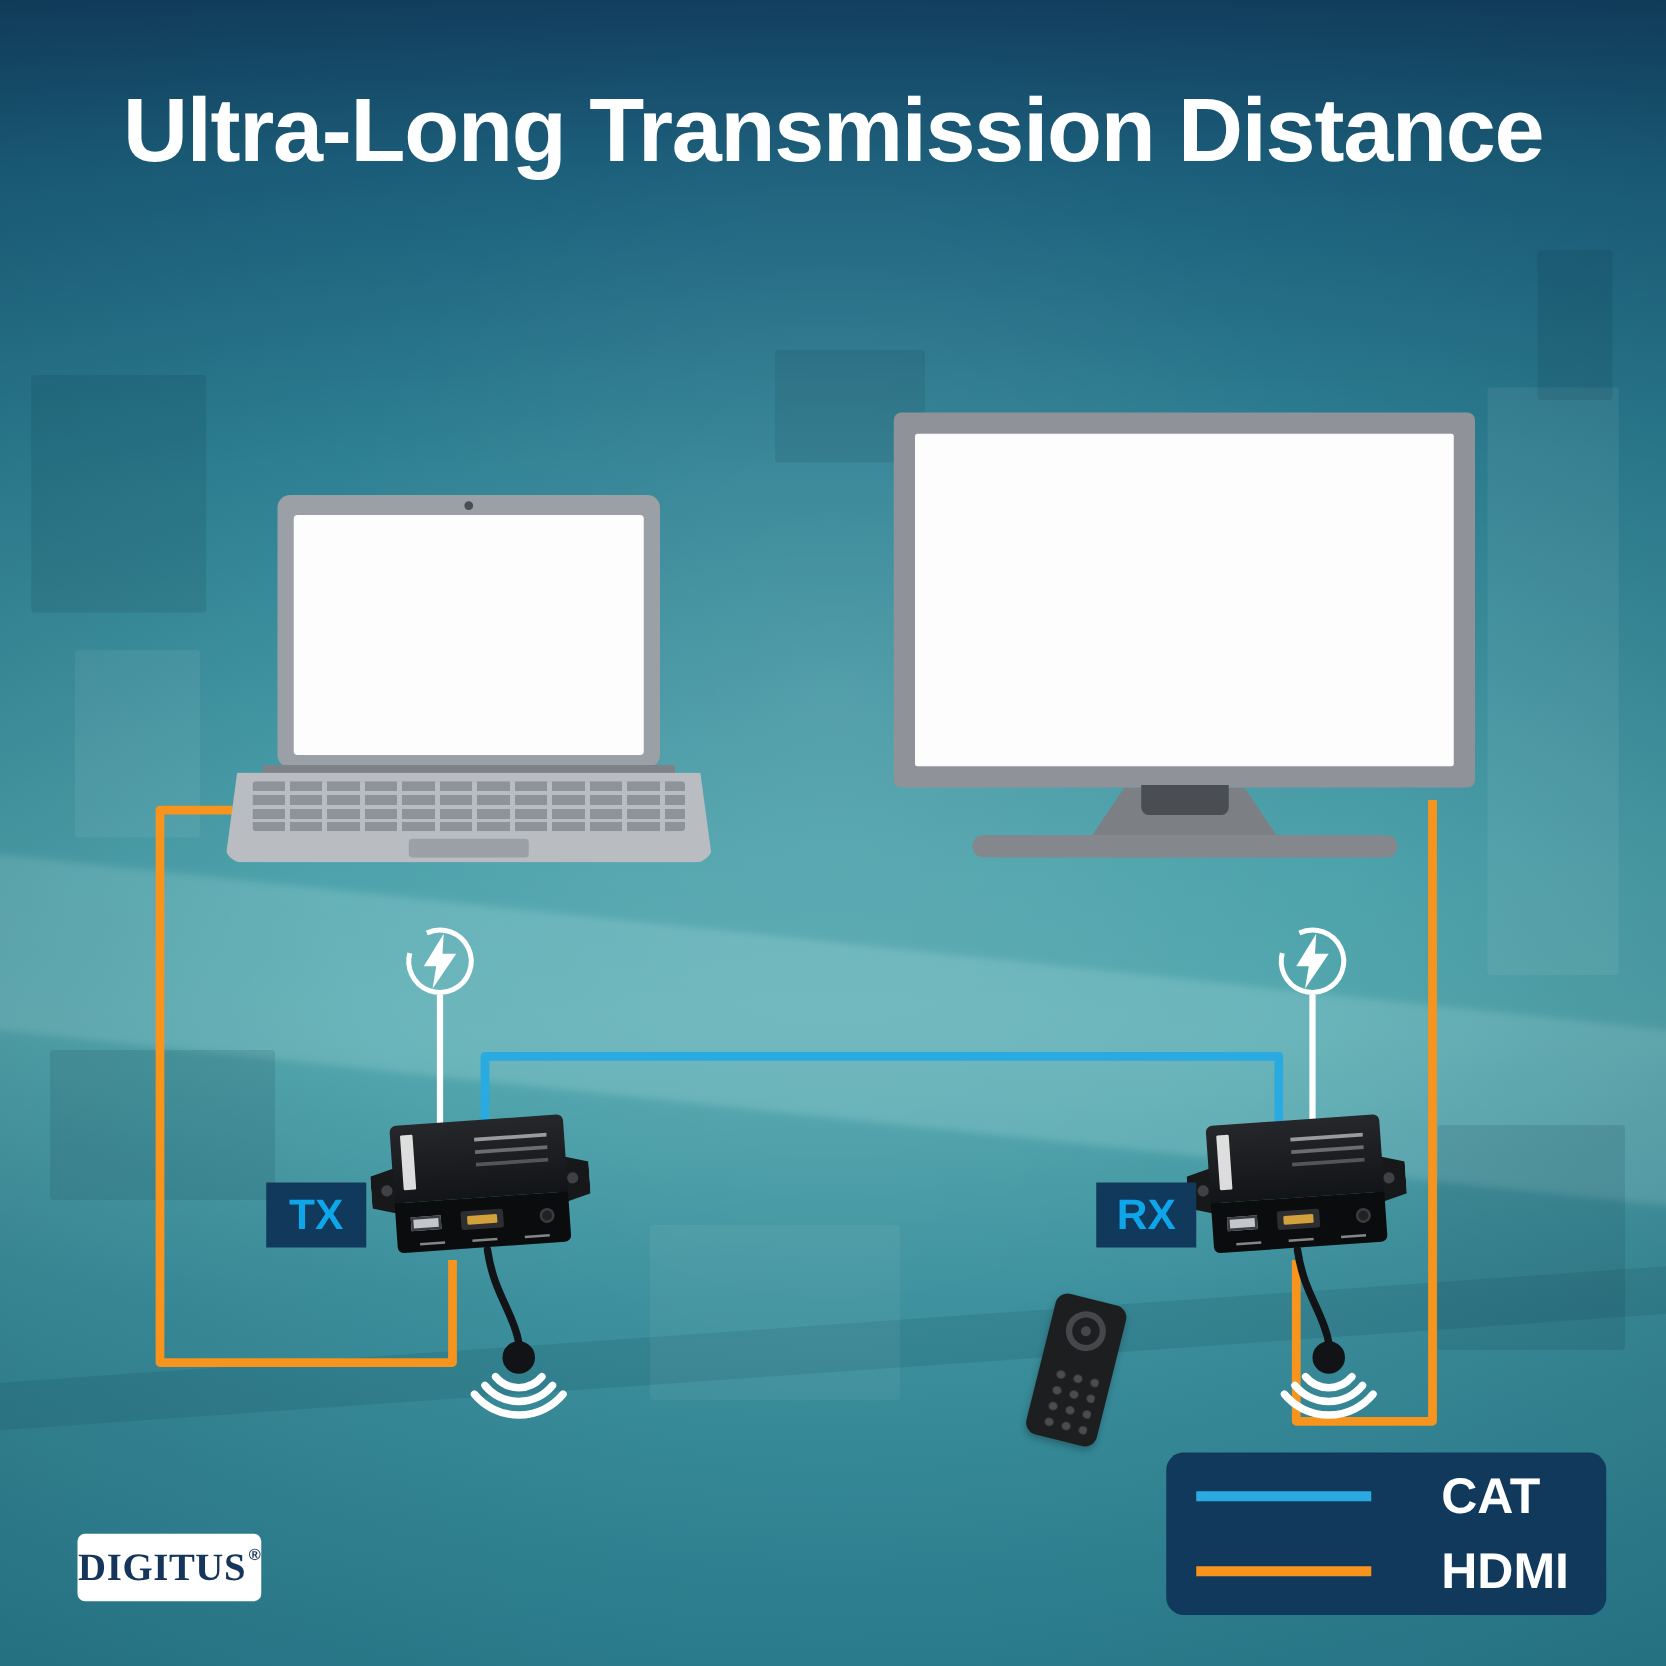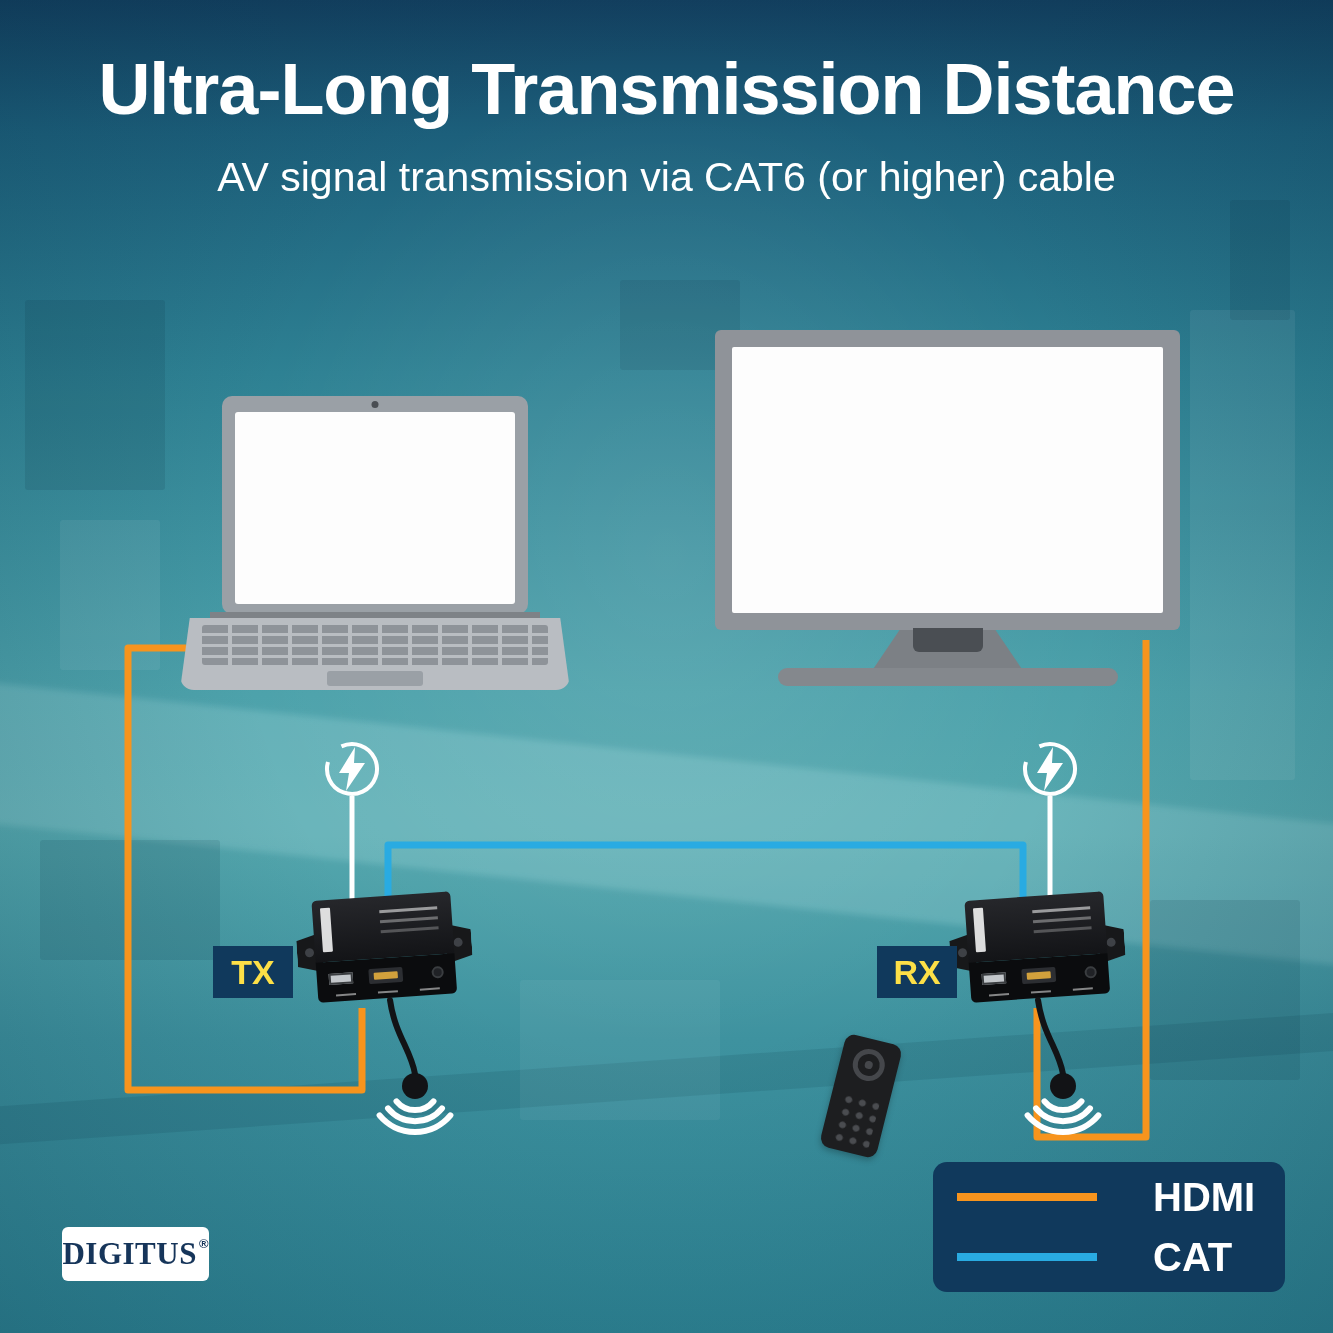--- a/index.html
+++ b/index.html
@@ -16,21 +16,21 @@
   .cityscape{position:absolute; inset:0;}
   .bldg{position:absolute; background:rgba(255,255,255,0.07); border-radius:3px;}
   .bldg.dark{background:rgba(6,42,60,0.12);}
   .river{position:absolute; left:-90px; top:756px; width:1550px; height:140px;
     background:rgba(160,215,220,0.28); transform:rotate(6deg); filter:blur(3px);}
   .road{position:absolute; left:-60px; top:1058px; width:1500px; height:38px;
     background:rgba(10,50,66,0.12); transform:rotate(-4deg);}
 
   
   .header{position:absolute; top:48px; left:0; width:100%; text-align:center; color:#fff;}
-  .title{font-size:72px; font-weight:700; letter-spacing:-1px; margin-bottom:20px;}
+  .title{font-size:72px; font-weight:700; letter-spacing:-1px; margin-bottom:20px;margin-top:16px;}
   .subtitle{font-size:41px; font-weight:400; line-height:1.32;}
 
   
   .cables{position:absolute; left:0; top:0;}
   .cable{fill:none; stroke-linejoin:round;}
   .cable.hdmi{stroke:var(--orange,#f7941d); stroke-width:7;}
   .cable.cat{stroke:var(--cat-blue,#29abe2); stroke-width:7;}
   .cable.power{stroke:#ffffff; stroke-width:5;}
 
   
@@ -79,21 +79,21 @@
     box-shadow:0 10px 0 rgba(255,255,255,0.35), 0 20px 0 rgba(255,255,255,0.25);}
   .ext-front{position:absolute; left:18px; top:68px; width:139px; height:40px; background:#0b0c0e; border-radius:0 0 5px 5px;}
   .ext-front::after{content:""; position:absolute; bottom:5px; left:18px; width:20px; height:2px; background:rgba(255,255,255,0.5);
     box-shadow:42px 0 rgba(255,255,255,0.5), 84px 0 rgba(255,255,255,0.5);}
   .port-usb{position:absolute; left:12px; top:12px; width:24px; height:11px; background:#c3c7cb; border:2px solid #3a3d40;}
   .port-hdmi{position:absolute; left:52px; top:10px; width:34px; height:15px; background:#2c2e32; border-radius:2px;}
   .port-hdmi::after{content:""; position:absolute; left:5px; top:4px; right:5px; bottom:4px; background:#d2a13c; border-radius:1px;}
   .port-dc{position:absolute; right:12px; top:12px; width:12px; height:12px; background:#202226; border-radius:50%; border:2px solid #3a3d40;}
 
   
-  .io-label{position:absolute; width:80px; height:52px; background:var(--navy,#10395c); color:#fde047;
+  .io-label{position:absolute; width:80px; height:52px; background:var(--navy,#10395c); color:#0ea5e9;
     font-weight:700; font-size:34px; display:flex; align-items:center; justify-content:center;}
   .io-label.tx{left:213px; top:946px;}
   .io-label.rx{left:877px; top:946px;}
 
   
   .distance{position:absolute; left:560px; top:782px; width:300px; text-align:center; color:#fff; font-size:42px; font-weight:700;}
 
   
   .ir-icon{position:absolute; width:140px; height:150px;}
   .ir-tx{left:345px; top:995px;}
@@ -140,21 +140,20 @@
     <div class="bldg" style="left:1190px;top:310px;width:105px;height:470px;"></div>
     <div class="bldg dark" style="left:1230px;top:200px;width:60px;height:120px;"></div>
     <div class="bldg dark" style="left:40px;top:840px;width:180px;height:120px;"></div>
     <div class="bldg" style="left:520px;top:980px;width:200px;height:140px;background:rgba(255,255,255,0.05);"></div>
     <div class="bldg dark" style="left:1150px;top:900px;width:150px;height:180px;"></div>
   </div>
   <div class="vignette"></div>
 
   <header class="header">
     <h1 class="title">Ultra-Long Transmission Distance</h1>
-    <p class="subtitle">AV signal transmission via CAT6 (or higher) cable</p>
   </header>
 
   <svg class="cables" width="1333" height="1333" viewBox="0 0 1333 1333">
     <polyline class="cable hdmi" points="186,648 128,648 128,1090 362,1090 362,1008"></polyline>
     <polyline class="cable hdmi" points="1146,640 1146,1137 1037,1137 1037,1008"></polyline>
     <polyline class="cable cat" points="388,905 388,845 1023,845 1023,905"></polyline>
     <line class="cable power" x1="352" y1="796" x2="352" y2="910"></line>
     <line class="cable power" x1="1050" y1="796" x2="1050" y2="910"></line>
   </svg>
 
@@ -239,26 +238,26 @@
     <path class="arc" d="M34.6,120.4 A46 46 0 0 0 105.4,120.4"></path>
   </svg>
 
   <div class="remote">
     <div class="rc-pad"></div>
     <div class="rc-keys"></div>
   </div>
 
   <div class="legend">
     <div class="legend-row">
+      <span class="legend-line cat-line"></span>
+      <span class="legend-label">CAT</span>
+    </div>
+    <div class="legend-row">
       <span class="legend-line hdmi-line"></span>
       <span class="legend-label">HDMI</span>
-    </div>
-    <div class="legend-row">
-      <span class="legend-line cat-line"></span>
-      <span class="legend-label">CAT</span>
     </div>
   </div>
 
   <div class="logo-box">
     <span class="logo-text">DIGITUS</span>
     <sup class="logo-reg">®</sup>
   </div>
 
 </div>
 

